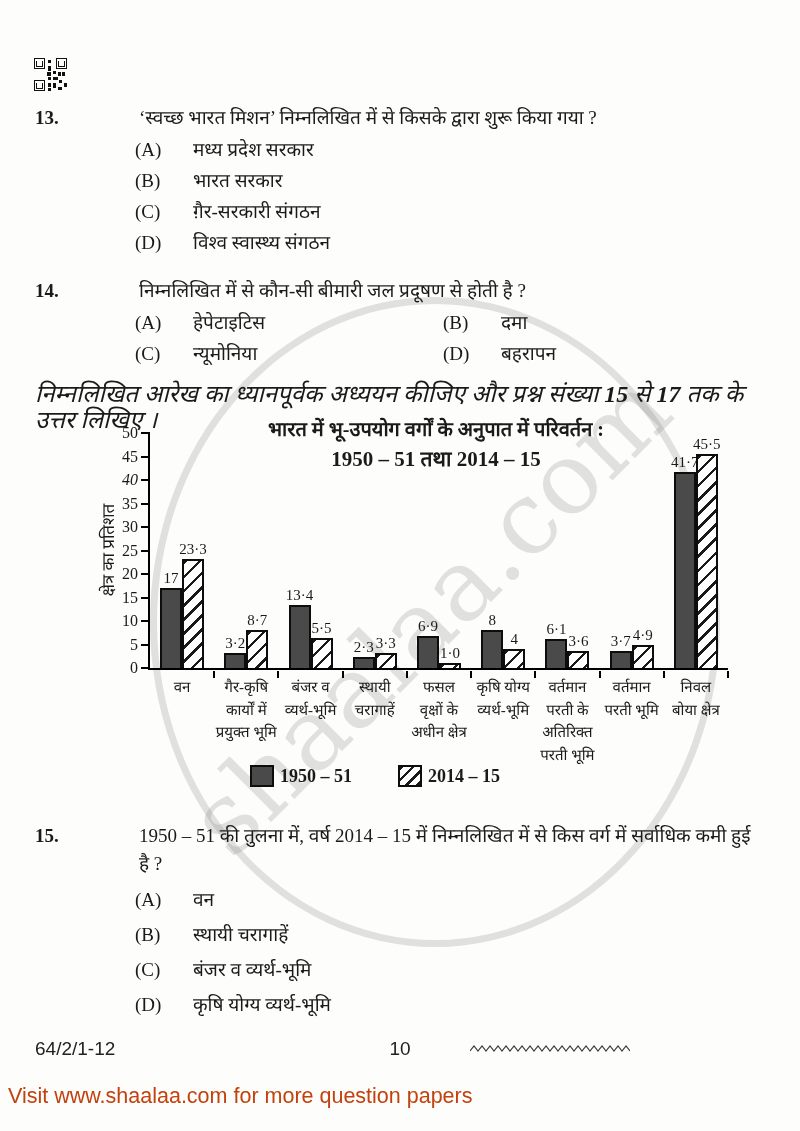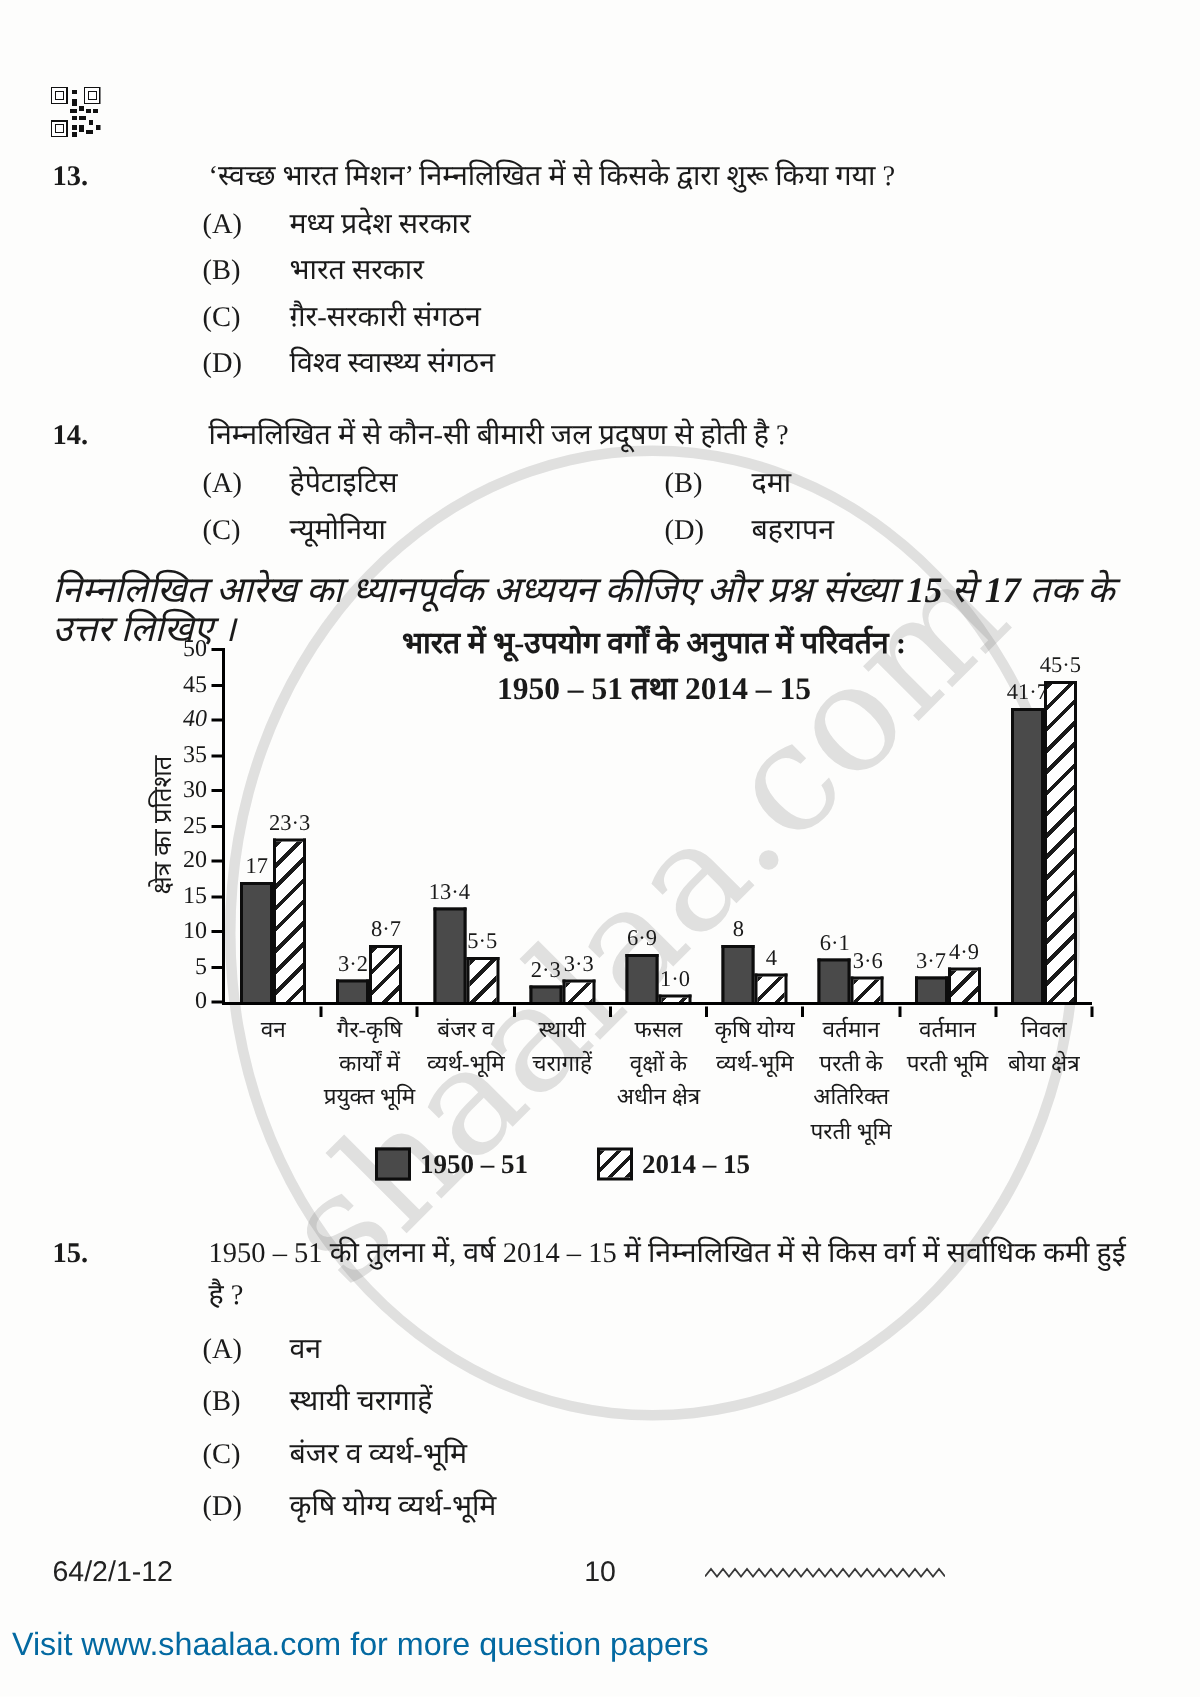--- a/index.html
+++ b/index.html
@@ -78,21 +78,21 @@
   .legend-label{font-weight:bold; font-size:18px; margin-left:6px;}
   
   .footer{position:absolute; left:0; right:0; top:1038px; height:22px;
     font-family:"Liberation Sans","DejaVu Sans",sans-serif; font-size:19px; color:#222;}
   .paper-code{position:absolute; left:35px; top:0;}
   .page-num{position:absolute; left:0; right:0; text-align:center; top:0;}
   .squiggle{position:absolute; left:470px; top:6px;}
   .visit{
     position:absolute; left:8px; top:1084px;
     font-family:"Liberation Sans","DejaVu Sans",sans-serif;
-    font-size:21.5px; color:#0369a1;
+    font-size:21.5px; color:#c2410c;
   }
   .qr{position:absolute; left:34px; top:58px;}
 </style>
 </head>
 <body>
 
 <div class="page">
 
   <div class="wm-ring"></div>
   <div class="wm-text">shaalaa.com</div>

